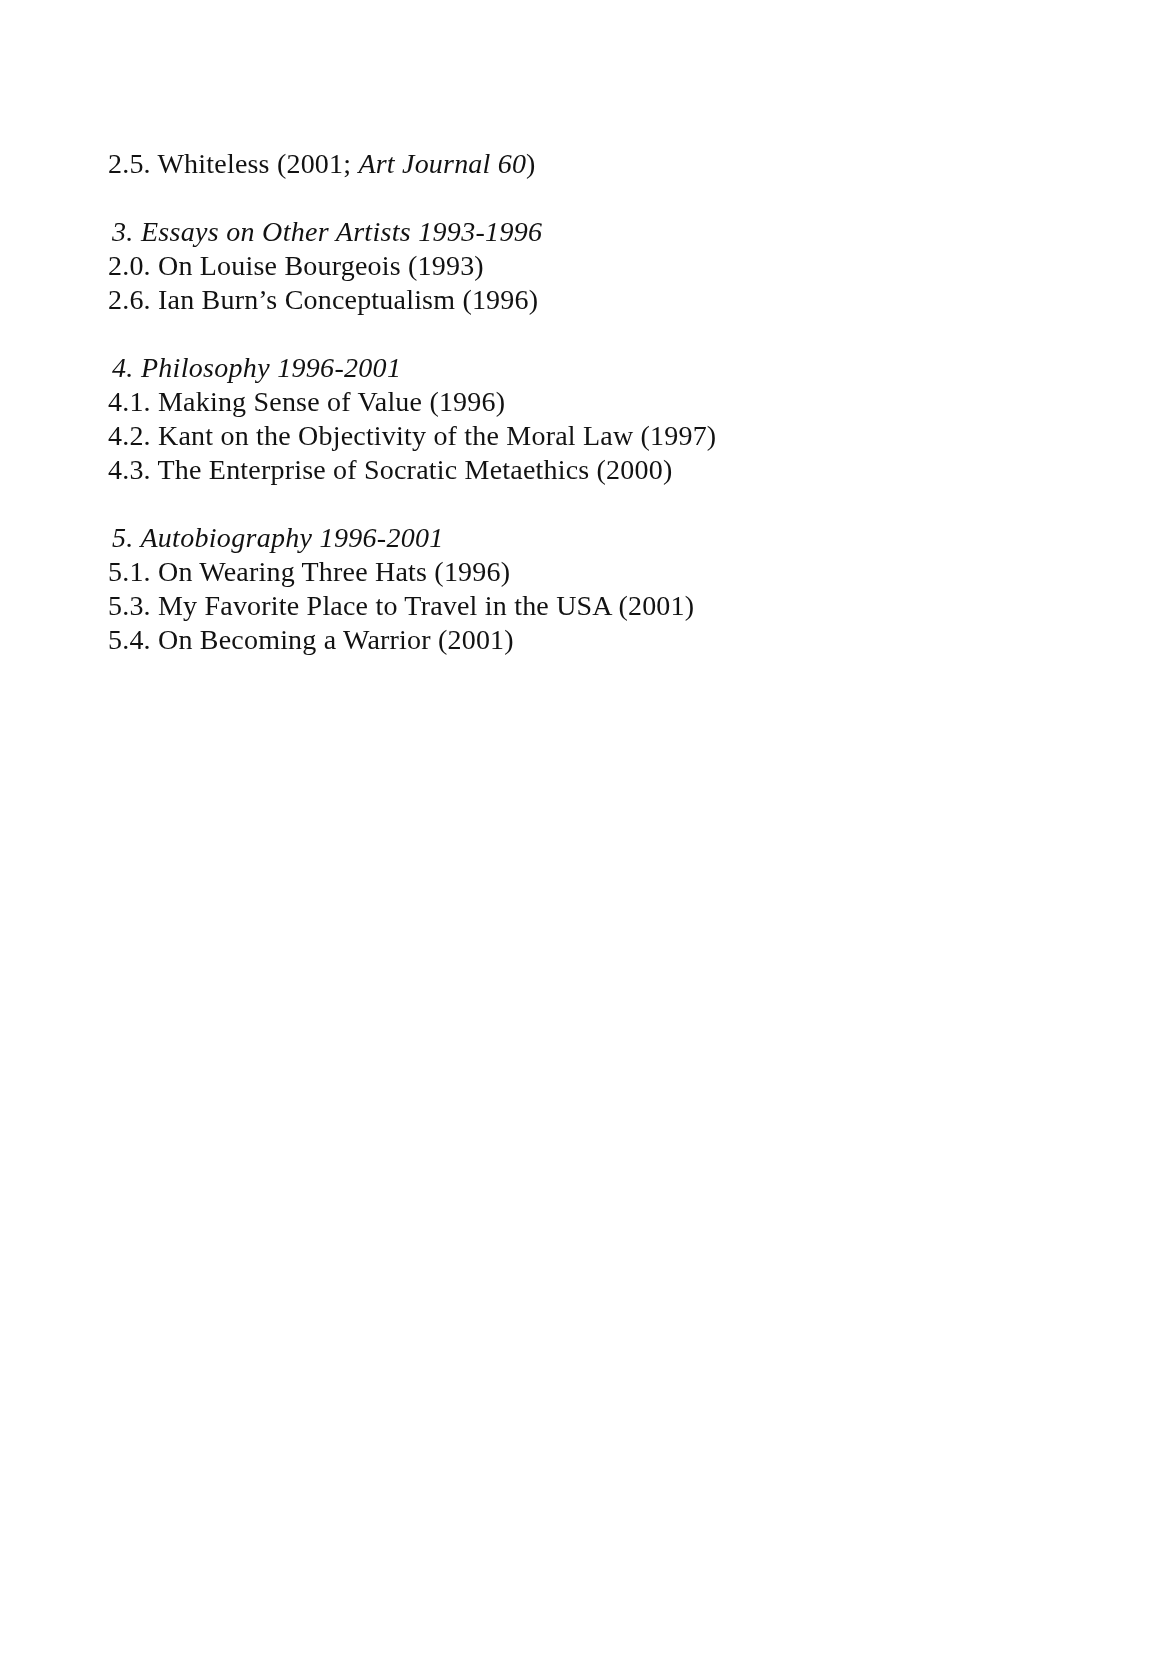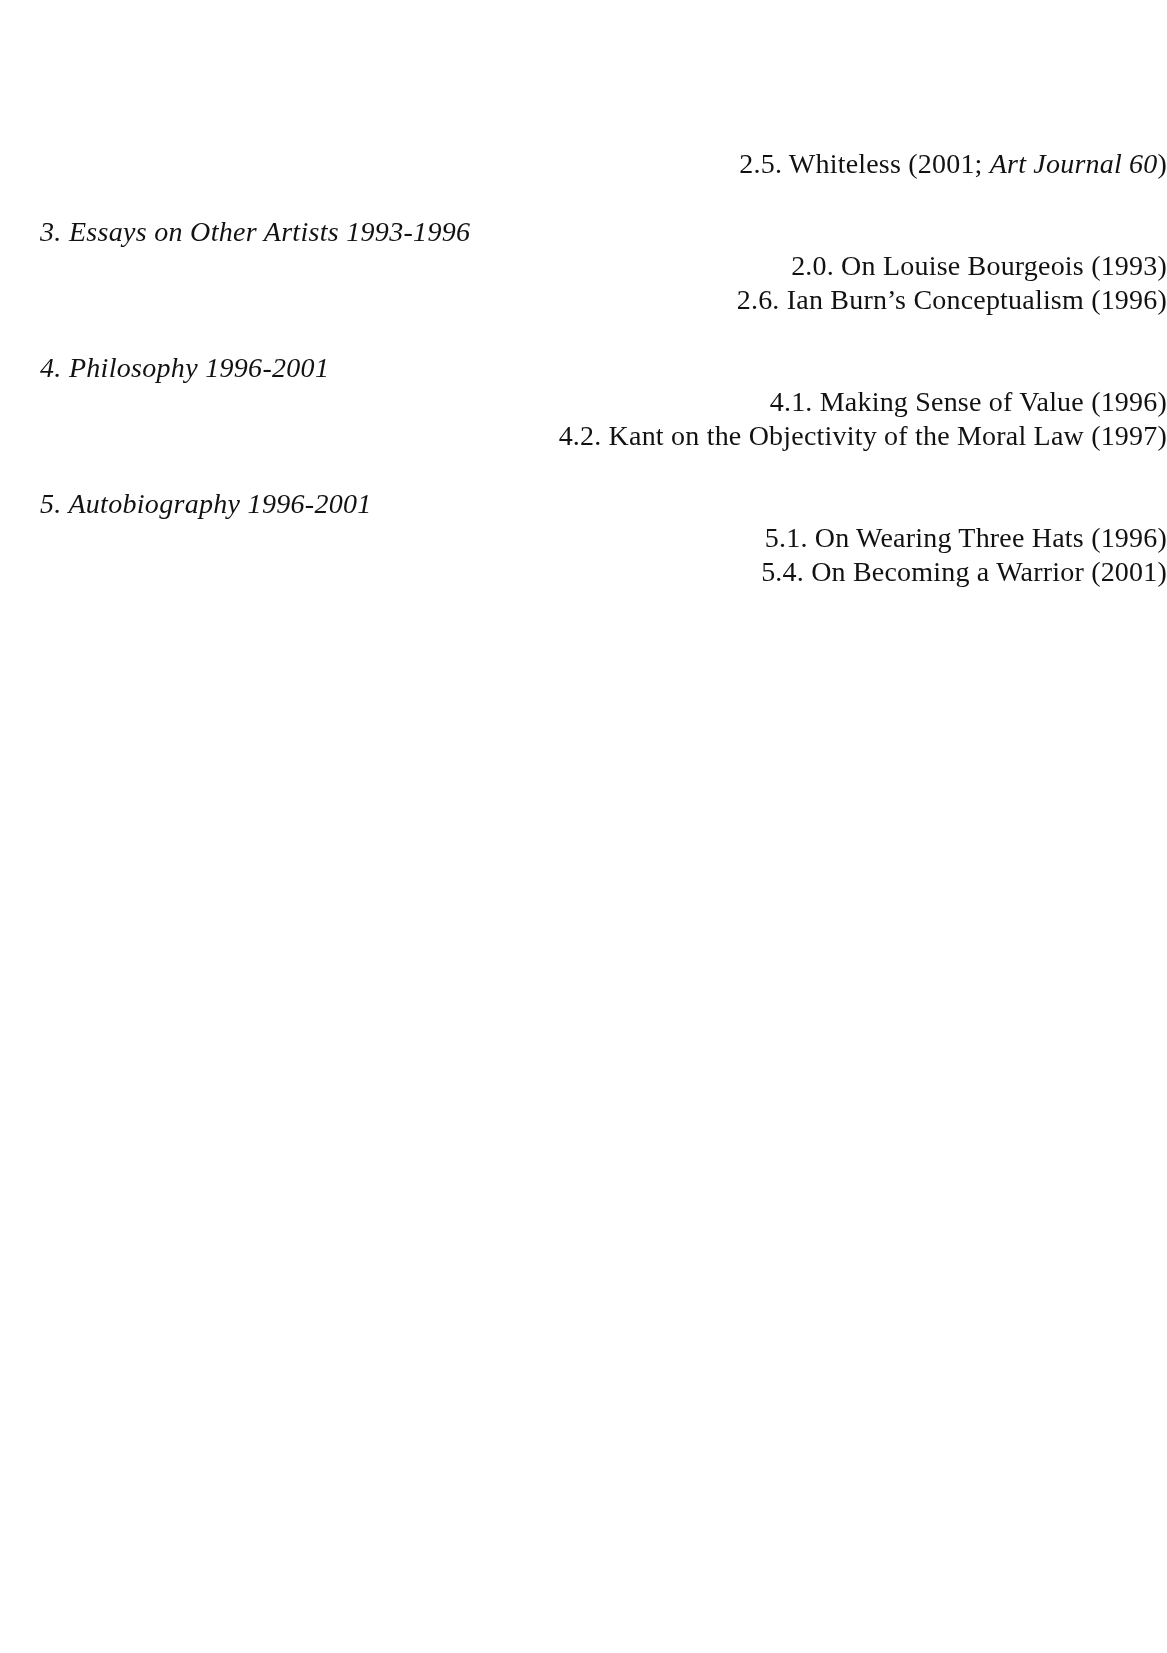--- a/index.html
+++ b/index.html
@@ -24,27 +24,26 @@
     font-size: 28px;
     line-height: 34px;
   }
   .toc p {
     margin: 0;
     padding: 0;
   }
   .toc .entry {
     padding-left: 108px;
     letter-spacing: 0.2px;
-    text-align: right;
   }
   .toc .section {
     margin-top: 34px;
   }
   .toc .heading {
-    padding-left: 40px;
+    padding-left: 112px;
     font-style: italic;
     letter-spacing: 0.3px;
   }
   .it {
     font-style: italic;
   }
 </style>
 </head>
 <body>
 
@@ -56,22 +55,24 @@
     <div class="section">
       <p class="heading">3. Essays on Other Artists 1993-1996</p>
       <p class="entry">2.0. On Louise Bourgeois (1993)</p>
       <p class="entry">2.6. Ian Burn’s Conceptualism (1996)</p>
     </div>
 
     <div class="section">
       <p class="heading">4. Philosophy 1996-2001</p>
       <p class="entry">4.1. Making Sense of Value (1996)</p>
       <p class="entry">4.2. Kant on the Objectivity of the Moral Law (1997)</p>
+      <p class="entry">4.3. The Enterprise of Socratic Metaethics (2000)</p>
     </div>
 
     <div class="section">
       <p class="heading">5. Autobiography 1996-2001</p>
       <p class="entry">5.1. On Wearing Three Hats (1996)</p>
+      <p class="entry">5.3. My Favorite Place to Travel in the USA (2001)</p>
       <p class="entry">5.4. On Becoming a Warrior (2001)</p>
     </div>
 
   </div>
 </div>
 
 </body></html>

